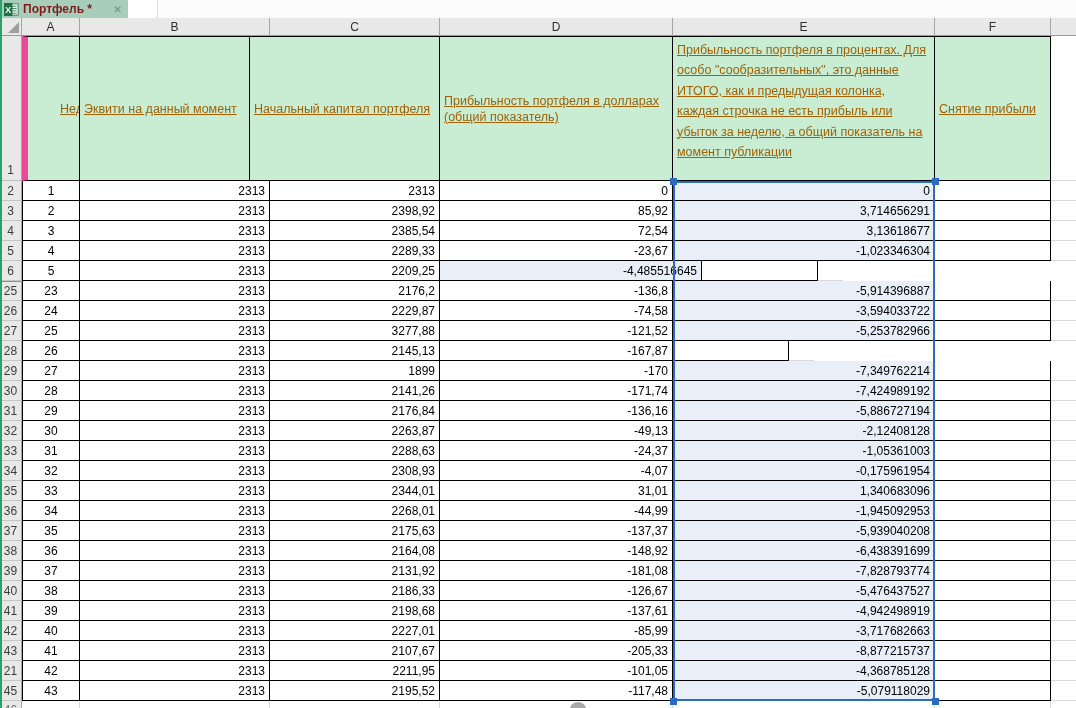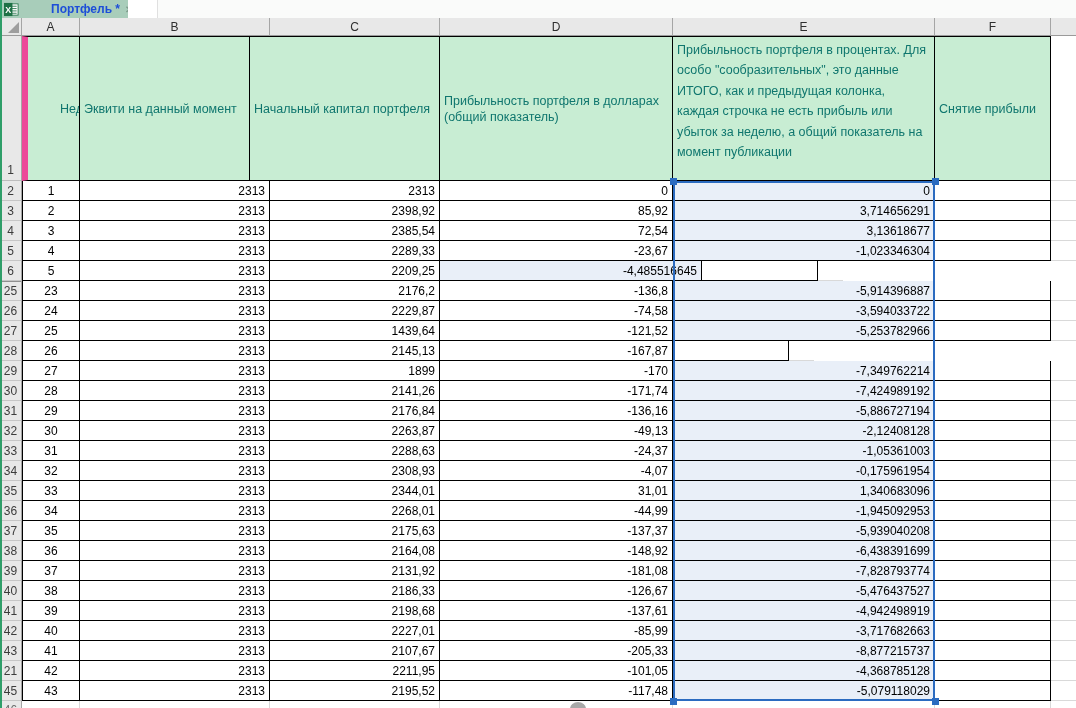--- a/index.html
+++ b/index.html
@@ -4,21 +4,21 @@
 <style>
   * { margin:0; padding:0; box-sizing:border-box; }
   html,body { background:#fff; }
   body { font-family:"Liberation Sans", sans-serif; }
   .screen { position:relative; width:1076px; height:708px; overflow:hidden; background:#fff; }
   .left-edge { position:absolute; left:0; top:0; width:2px; height:708px; background:#2f9e69; z-index:30; }
 
   
   .tabbar { position:relative; height:18px; width:1076px; background:#fafbfa; display:flex; align-items:stretch; }
   .tab { display:flex; align-items:center; gap:4px; width:128px; background:#a8cdbA; padding:0 5px 0 4px; }
-  .tab-label { font-size:12px; font-weight:bold; color:#1d4ed8; white-space:nowrap; flex:1 1 auto;margin-left:28px; }
+  .tab-label { font-size:12px; font-weight:bold; color:#7f1d1d; white-space:nowrap; flex:1 1 auto; }
   .tab-close { font-size:10px; color:#7e9a8b; font-weight:bold; cursor:pointer; padding:0 1px; }
   .xlicon { display:inline-flex; width:15px; height:15px; }
   .tab-blank { width:30px; background:#ffffff; border-right:1px solid #e0e0e0; }
 
   
   .w-rh { width:22px; }
   .w-a { width:58px; }
   .w-b { width:190px; }
   .w-c { width:170px; }
   .w-d { width:233px; }
@@ -29,21 +29,21 @@
   
   .colhdr-row { display:flex; height:18px; }
   .corner { width:22px; background:#e8e8e8; border-right:1px solid #a5a5a5; border-bottom:1px solid #9a9a9a; position:relative; }
   .tri { position:absolute; right:2px; bottom:2px; width:0; height:0; border-left:11px solid transparent; border-bottom:11px solid #9e9e9e; }
   .colhdr { background:#e8e8e8; border-right:1px solid #a5a5a5; border-bottom:1px solid #9a9a9a; font-size:12px; color:#2e2e2e; display:flex; align-items:center; justify-content:center; }
   .colhdr:last-child { border-right:none; }
 
   
   .hdr-row { display:flex; height:145px; }
   .rowhdr1 { width:22px; background:#e8e8e8; border-right:1px solid #a5a5a5; border-bottom:1px solid #bdbdbd; font-size:12px; color:#3c3c3c; display:flex; align-items:flex-end; justify-content:center; padding-bottom:3px; }
-  .hcell { background:#c8edd3; color:#0f766e; border-right:1px solid #000; border-bottom:1px solid #000; border-top:1px solid #000; font-size:12.5px; line-height:16px; padding:2px 4px; display:flex; align-items:center; white-space:nowrap; overflow:hidden; }
+  .hcell { background:#c8edd3; color:#a16207; border-right:1px solid #000; border-bottom:1px solid #000; border-top:1px solid #000; font-size:12.5px; line-height:16px; padding:2px 4px; display:flex; align-items:center; white-space:nowrap; overflow:hidden;text-decoration:underline; }
   .hcell.first { border-left:6px solid #ec4899;padding-left:32px; }
   .hcell.wrap { white-space:normal; }
   .hcell.e-hdr { align-items:flex-start; line-height:20.4px; padding-top:3px; }
   .g1 { background:#fff; border-bottom:1px solid #d9d9d9; }
 
   
   .row { display:flex; height:20px; }
   .rowhdr { width:22px; background:#e8e8e8; border-right:1px solid #a5a5a5; border-bottom:1px solid #c6c6c6; font-size:12px; color:#3c3c3c; display:flex; align-items:center; justify-content:center; }
   .row.break .rowhdr { box-shadow: inset 0 2px 0 -1px #8f8f8f; }
   .dcell { background:#fff; border-right:1px solid #000; border-bottom:1px solid #000; font-size:12px; color:#000; display:flex; align-items:center; overflow:hidden; white-space:nowrap; }
@@ -185,21 +185,21 @@
     <div class="dcell cr w-c">2229,87</div>
     <div class="dcell cr w-d">-74,58</div>
     <div class="dcell cr sel w-e">-3,594033722</div>
     <div class="dcell w-f"></div>
     <div class="gcell w-g"></div>
   </div>
       <div class="row">
     <div class="rowhdr w-rh">27</div>
     <div class="dcell first ca w-a">25</div>
     <div class="dcell cr w-b">2313</div>
-    <div class="dcell cr w-c">1439,64</div>
+    <div class="dcell cr w-c">3277,88</div>
     <div class="dcell cr w-d">-121,52</div>
     <div class="dcell cr sel w-e">-5,253782966</div>
     <div class="dcell w-f"></div>
     <div class="gcell w-g"></div>
   </div>
       <div class="row">
     <div class="rowhdr w-rh">28</div>
     <div class="dcell first ca w-a">26</div>
     <div class="dcell cr w-b">2313</div>
     <div class="dcell cr w-c">2145,13</div>

